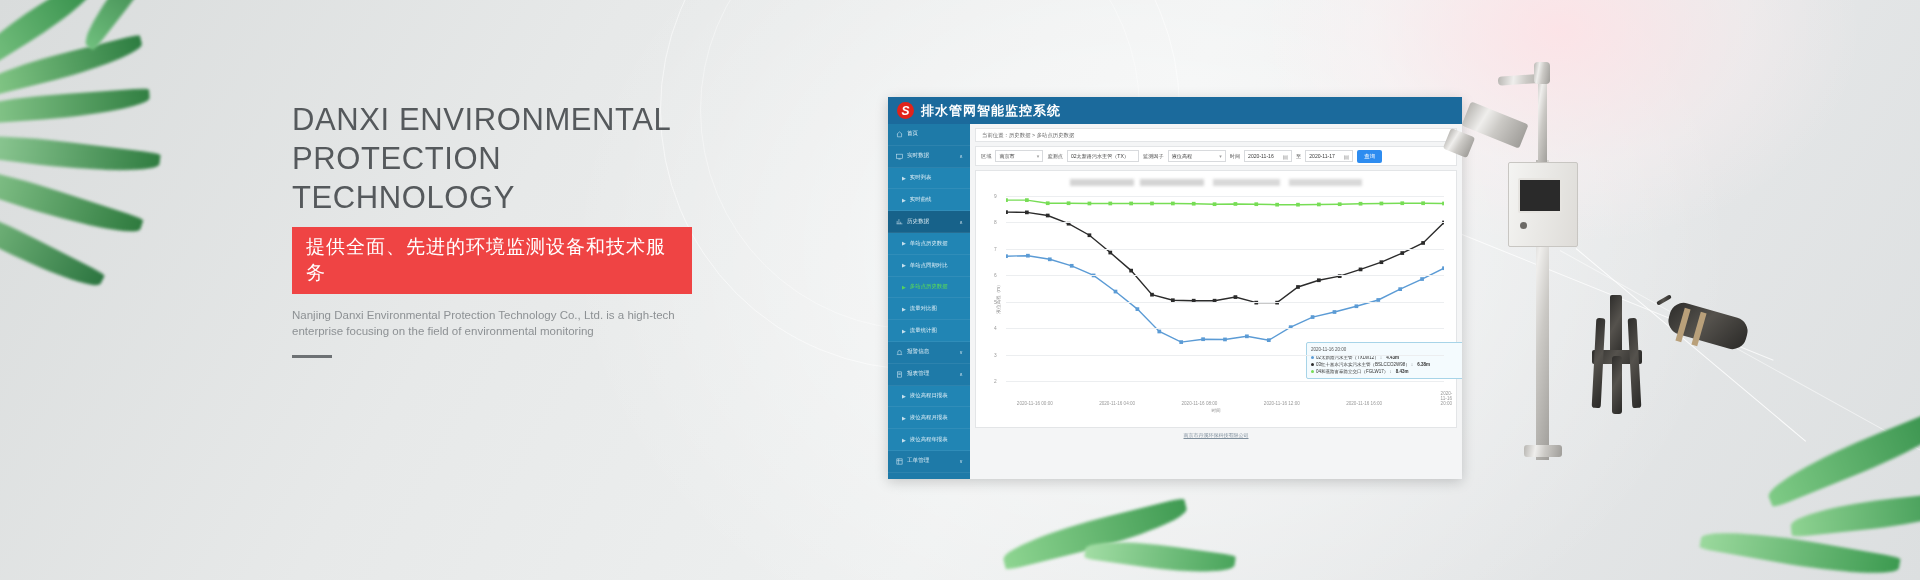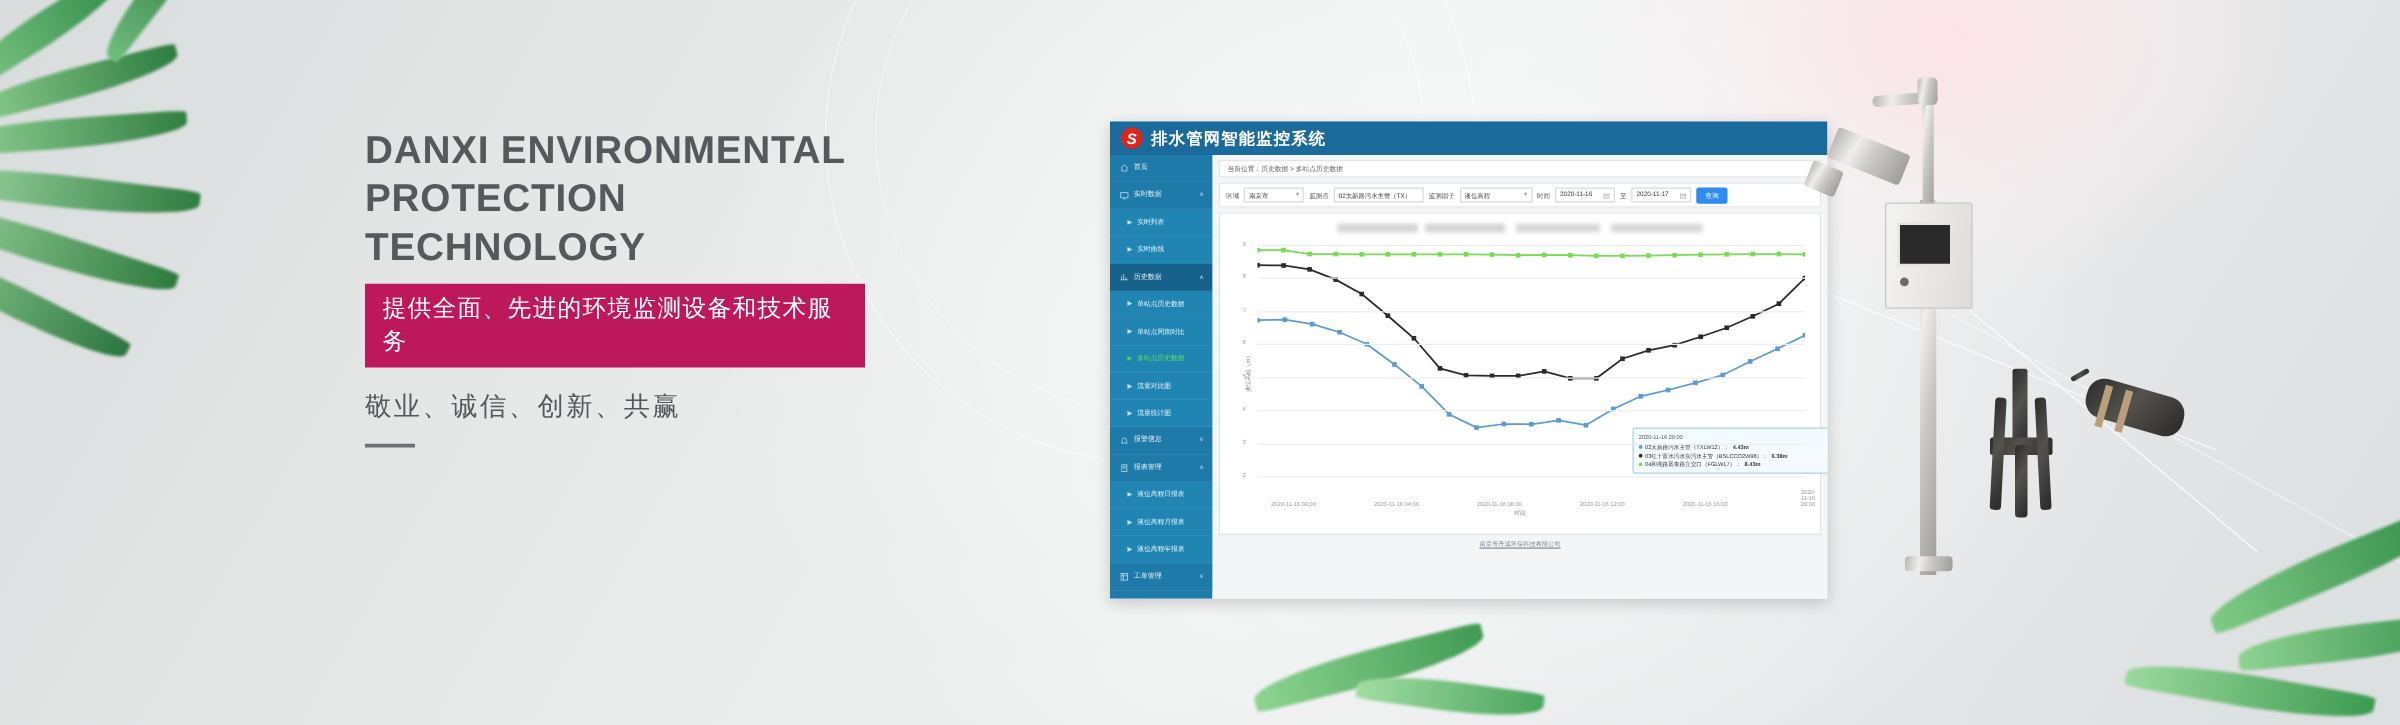--- a/index.html
+++ b/index.html
@@ -27,29 +27,29 @@
     border:1px solid rgba(255,255,255,.55);
   }
 
   
   .leaf { position:absolute; border-radius:60% 8% 60% 8%; filter:blur(1.4px); }
 
   
   #text-block { position:absolute; left:292px; top:100px; width:440px; }
   #eng-title {
     font-size:31px; line-height:39px; letter-spacing:.6px;
-    color:#55595c; font-weight:700; white-space:pre-line;
+    color:#55595c; font-weight:400; white-space:pre-line;
   }
   #cn-title {
     margin-top:8px;
     font-size:54px; line-height:62px; font-weight:bold;
     color:#3b3e41; letter-spacing:2px;
   }
   #slogan-bar {
-    margin-top:10px; background:#be185d; width:400px;
+    margin-top:10px; background:#ef4444; width:400px;
     padding:7px 14px 8px 14px;
     color:#ffffff; font-size:19px; letter-spacing:1px;
   }
   #eng-desc {
     margin-top:13px; font-size:11.5px; line-height:16px;
     color:#8d9194; width:390px;
   }
   #values-text {
     margin-top:17px; font-size:21px; color:#55585b; letter-spacing:2px;
   }
@@ -194,21 +194,21 @@
   <div class="leaf" style="left:1085px; top:545px; width:150px; height:24px; background:linear-gradient(90deg,#a2dda4,#49a45b); transform:rotate(8deg);"></div>
   <div class="leaf" style="left:1760px; top:440px; width:210px; height:30px; background:linear-gradient(90deg,#7fcb86,#2f8b46); transform:rotate(-22deg);"></div>
   <div class="leaf" style="left:1790px; top:500px; width:180px; height:28px; background:linear-gradient(90deg,#8fd392,#35924c); transform:rotate(-6deg);"></div>
   <div class="leaf" style="left:1700px; top:540px; width:200px; height:26px; background:linear-gradient(90deg,#9bd99d,#3c9a50); transform:rotate(10deg);"></div>
 </div>
 
 <div id="text-block">
   <div id="eng-title">DANXI ENVIRONMENTAL
 PROTECTION TECHNOLOGY</div>
   <div id="slogan-bar">提供全面、先进的环境监测设备和技术服务</div>
-  <div id="values-text">敬业、诚信、创新、共赢</div>
+  <div id="eng-desc">Nanjing Danxi Environmental Protection Technology Co., Ltd. is a high-tech enterprise focusing on the field of environmental monitoring</div>
   <div id="rule"></div>
 </div>
 
 <div id="app-window">
 
   <div id="app-header">
     <div id="logo-mark">S</div>
     <div id="app-title">排水管网智能监控系统</div>
   </div>
 

